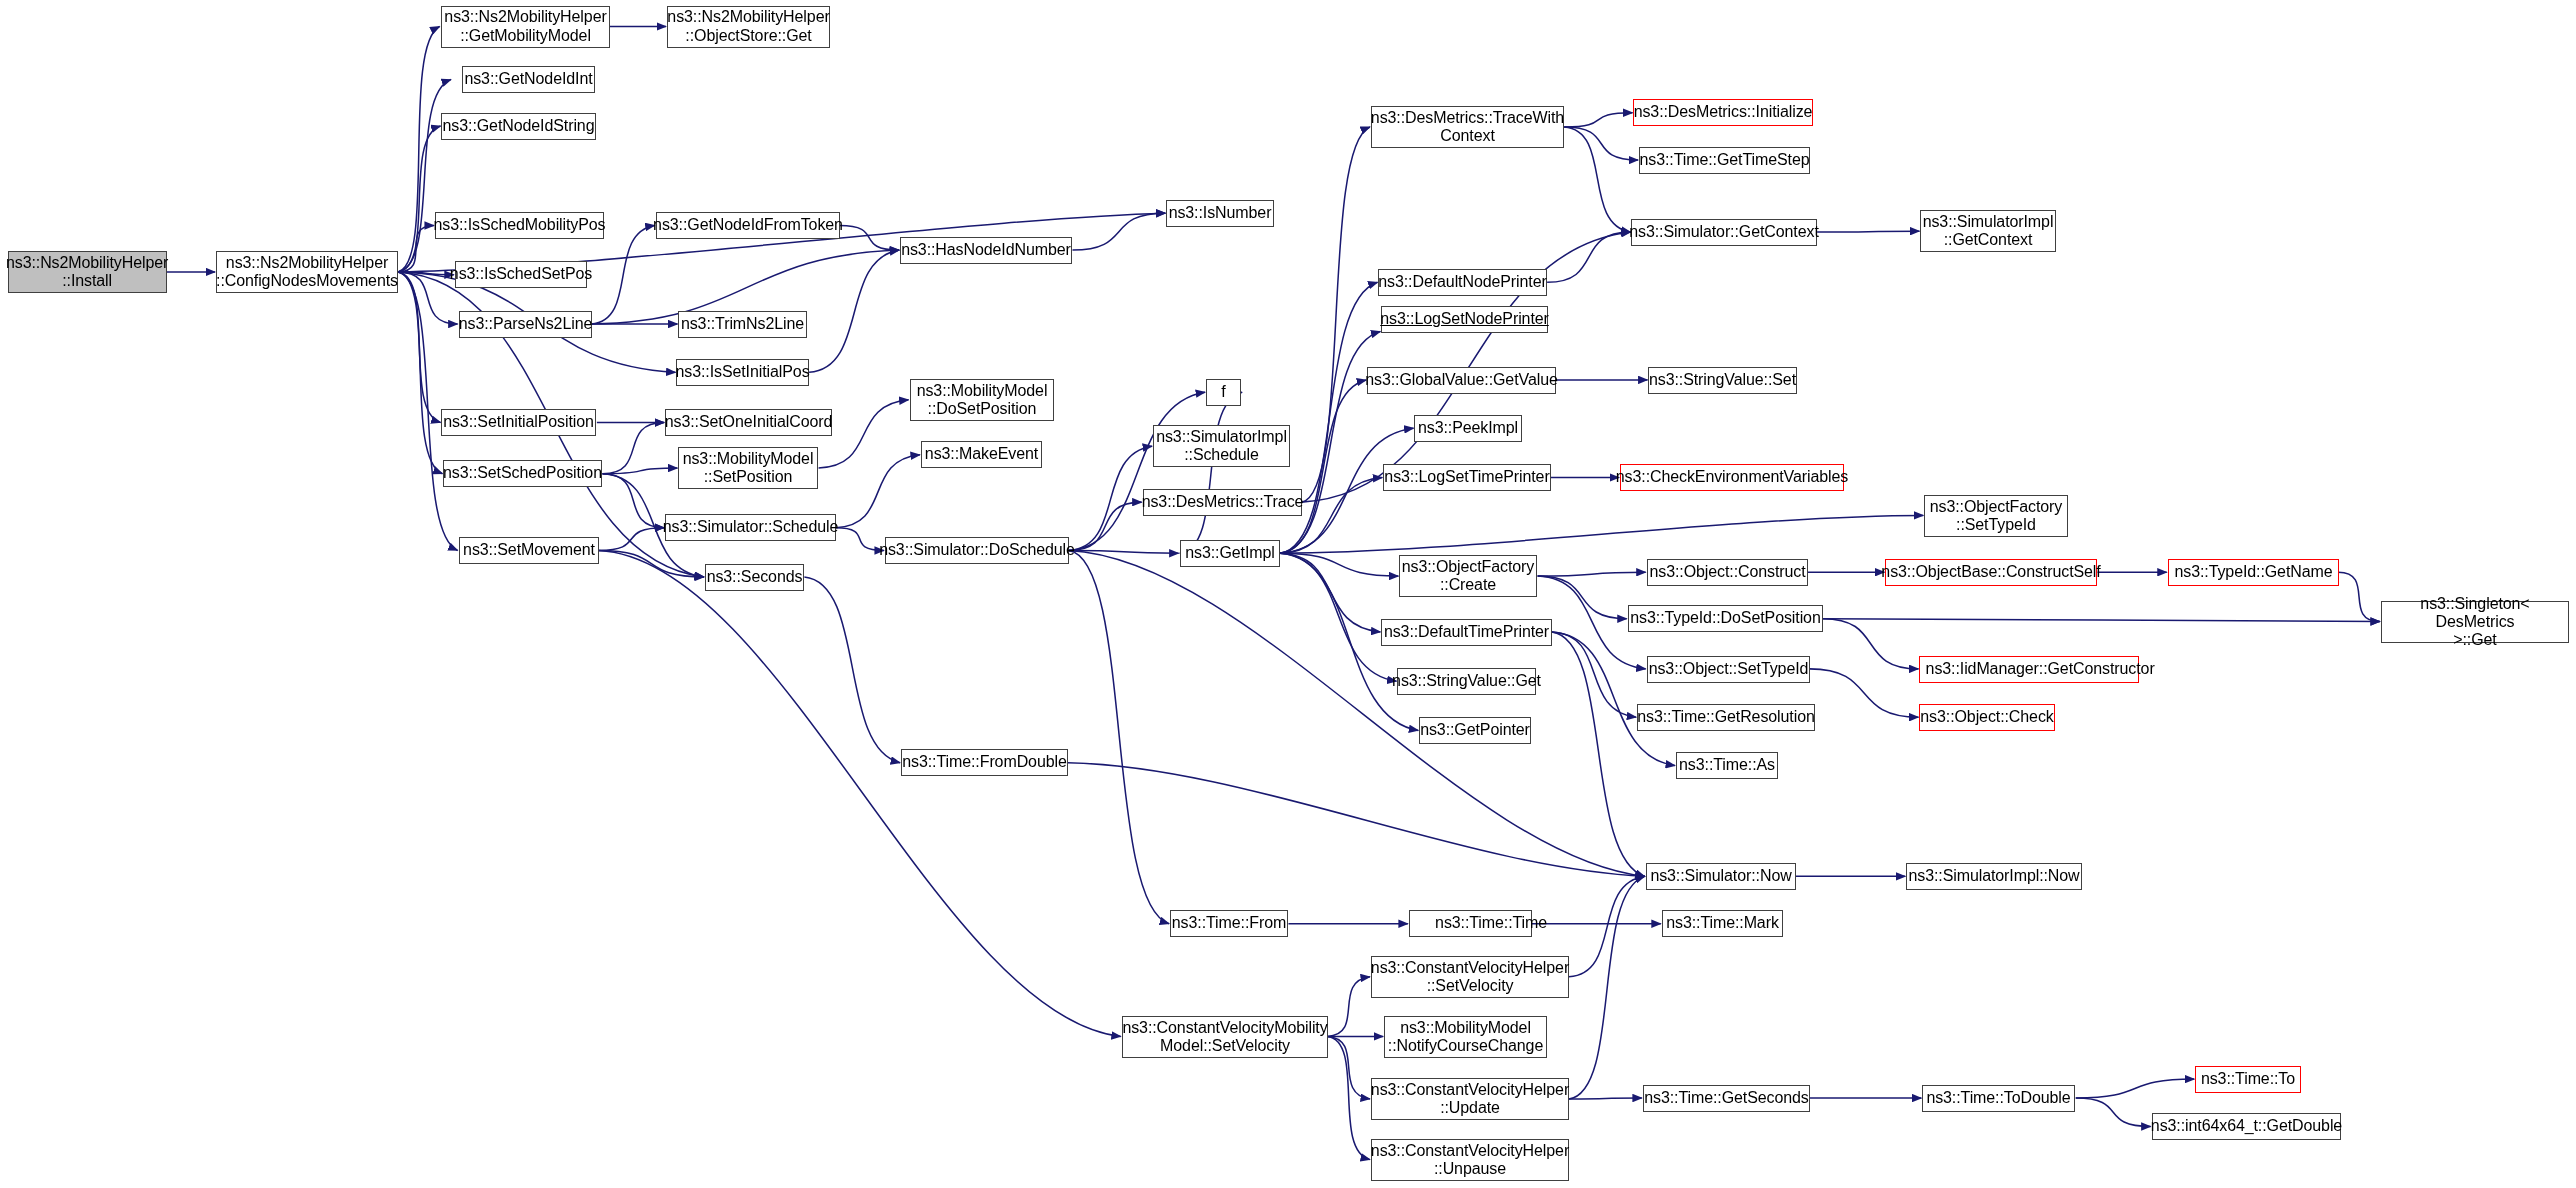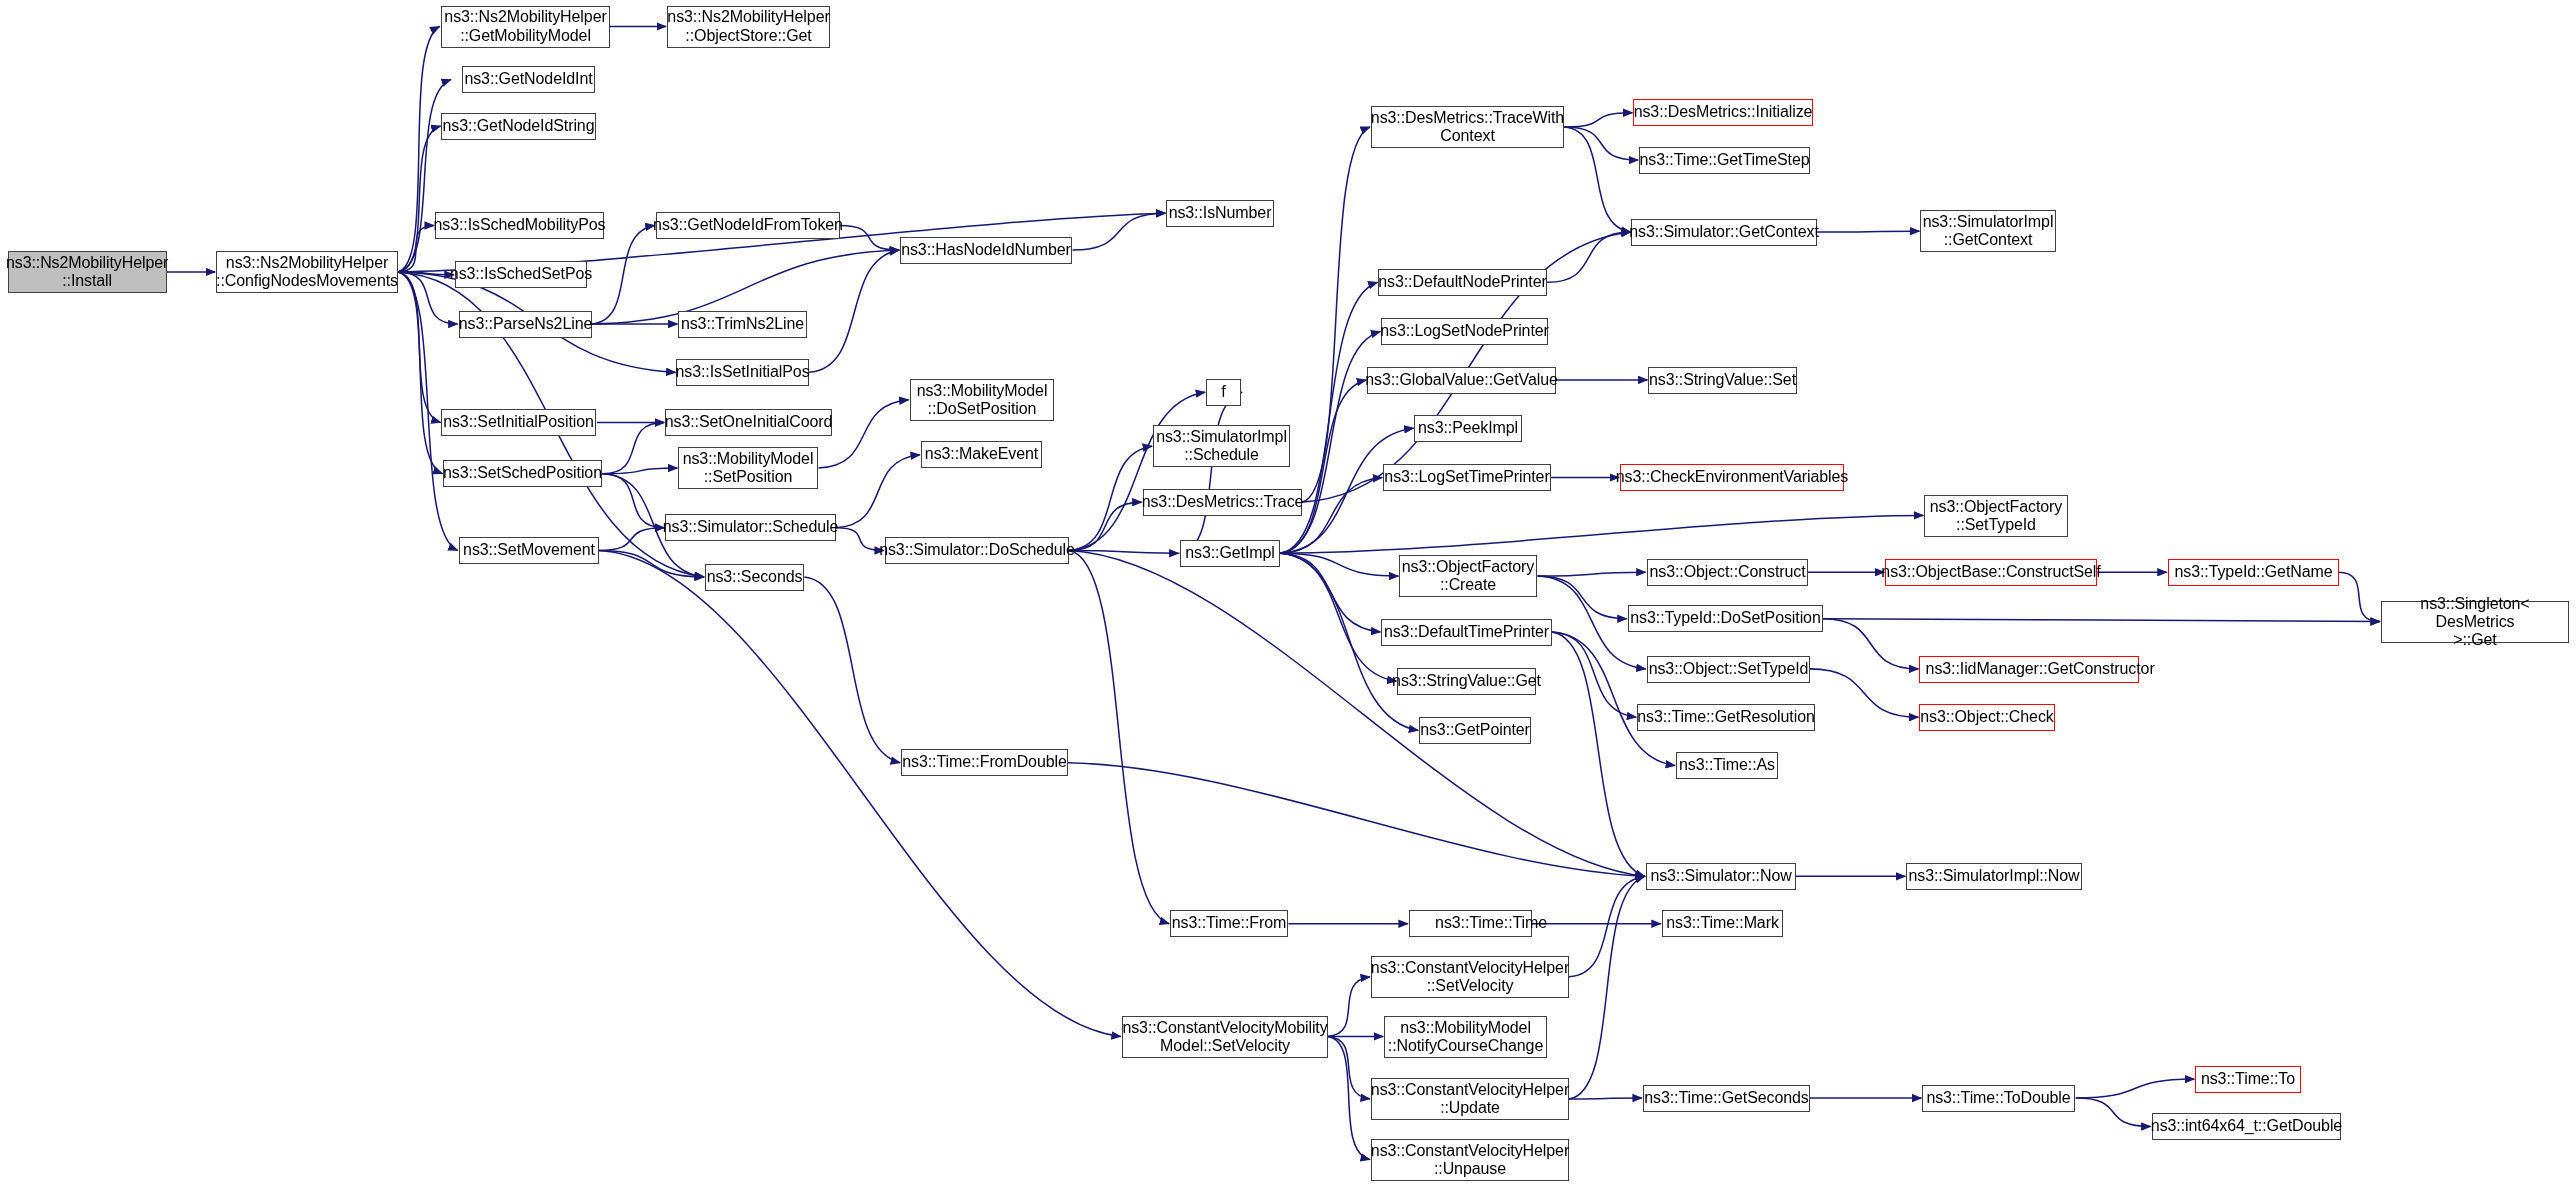--- a/index.html
+++ b/index.html
@@ -183,21 +183,21 @@
       <div class="node" style="left: 1143px; top: 489px; width: 159px; height: 26.5px;">ns3::DesMetrics::Trace</div>
       <div class="node" style="left: 1180px; top: 540px; width: 100px; height: 26.5px;">ns3::GetImpl</div>
       <div class="node" style="left: 1371px; top: 106px; width: 193px; height: 42px;">ns3::DesMetrics::TraceWith
 Context</div>
       <div class="node red" style="left: 1633px; top: 99px; width: 180px; height: 26.5px;">ns3::DesMetrics::Initialize</div>
       <div class="node" style="left: 1639px; top: 147px; width: 171px; height: 26.5px;">ns3::Time::GetTimeStep</div>
       <div class="node" style="left: 1631px; top: 219px; width: 186px; height: 26.5px;">ns3::Simulator::GetContext</div>
       <div class="node" style="left: 1920px; top: 210px; width: 136px; height: 42px;">ns3::SimulatorImpl
 ::GetContext</div>
       <div class="node" style="left: 1378px; top: 269px; width: 169px; height: 26.5px;">ns3::DefaultNodePrinter</div>
-      <div class="node" style="left: 1381px; top: 318px; width: 167px; height: 26.5px;">ns3::LogSetNodePrinter</div>
+      <div class="node" style="left: 1381px; top: 306px; width: 167px; height: 26.5px; text-decoration: underline;">ns3::LogSetNodePrinter</div>
       <div class="node" style="left: 1367px; top: 367px; width: 189px; height: 26.5px;">ns3::GlobalValue::GetValue</div>
       <div class="node" style="left: 1648px; top: 367px; width: 149px; height: 26.5px;">ns3::StringValue::Set</div>
       <div class="node" style="left: 1414px; top: 415px; width: 108px; height: 26.5px;">ns3::PeekImpl</div>
       <div class="node" style="left: 1383px; top: 464px; width: 168px; height: 26.5px;">ns3::LogSetTimePrinter</div>
       <div class="node red" style="left: 1620px; top: 464px; width: 224px; height: 26.5px;">ns3::CheckEnvironmentVariables</div>
       <div class="node" style="left: 1924px; top: 495px; width: 144px; height: 42px;">ns3::ObjectFactory
 ::SetTypeId</div>
       <div class="node" style="left: 1399px; top: 555px; width: 138px; height: 42px;">ns3::ObjectFactory
 ::Create</div>
       <div class="node" style="left: 1647px; top: 559px; width: 161px; height: 26.5px;">ns3::Object::Construct</div>

